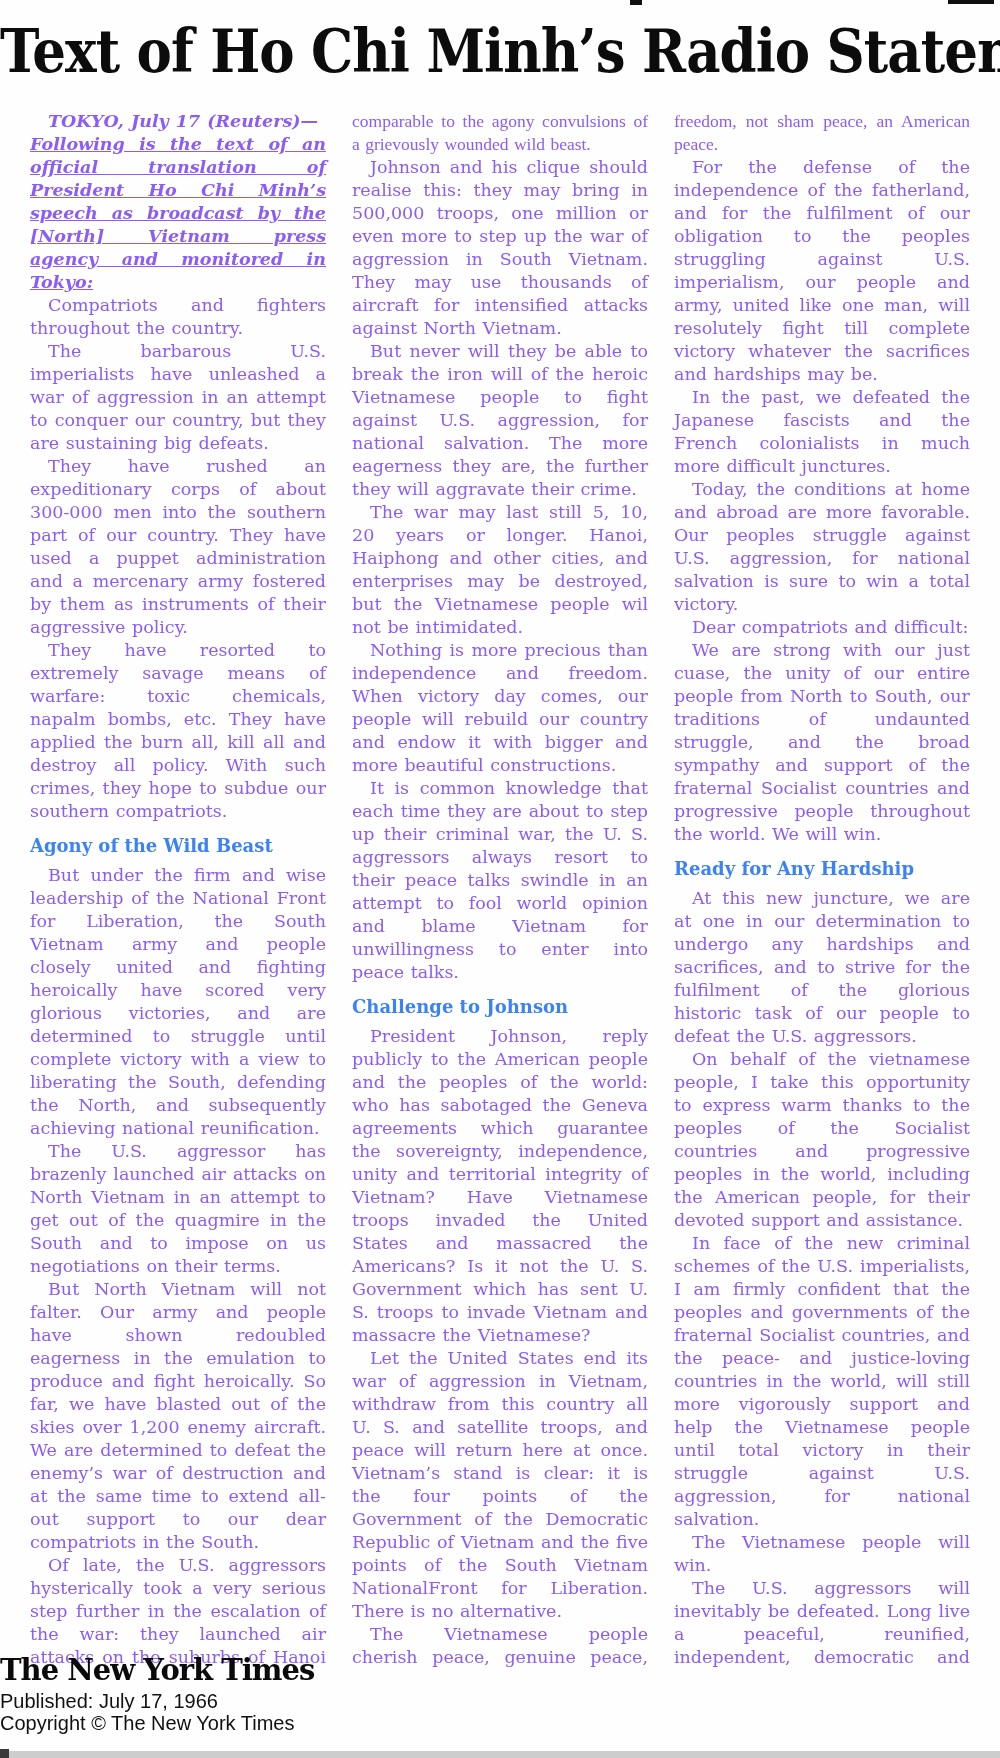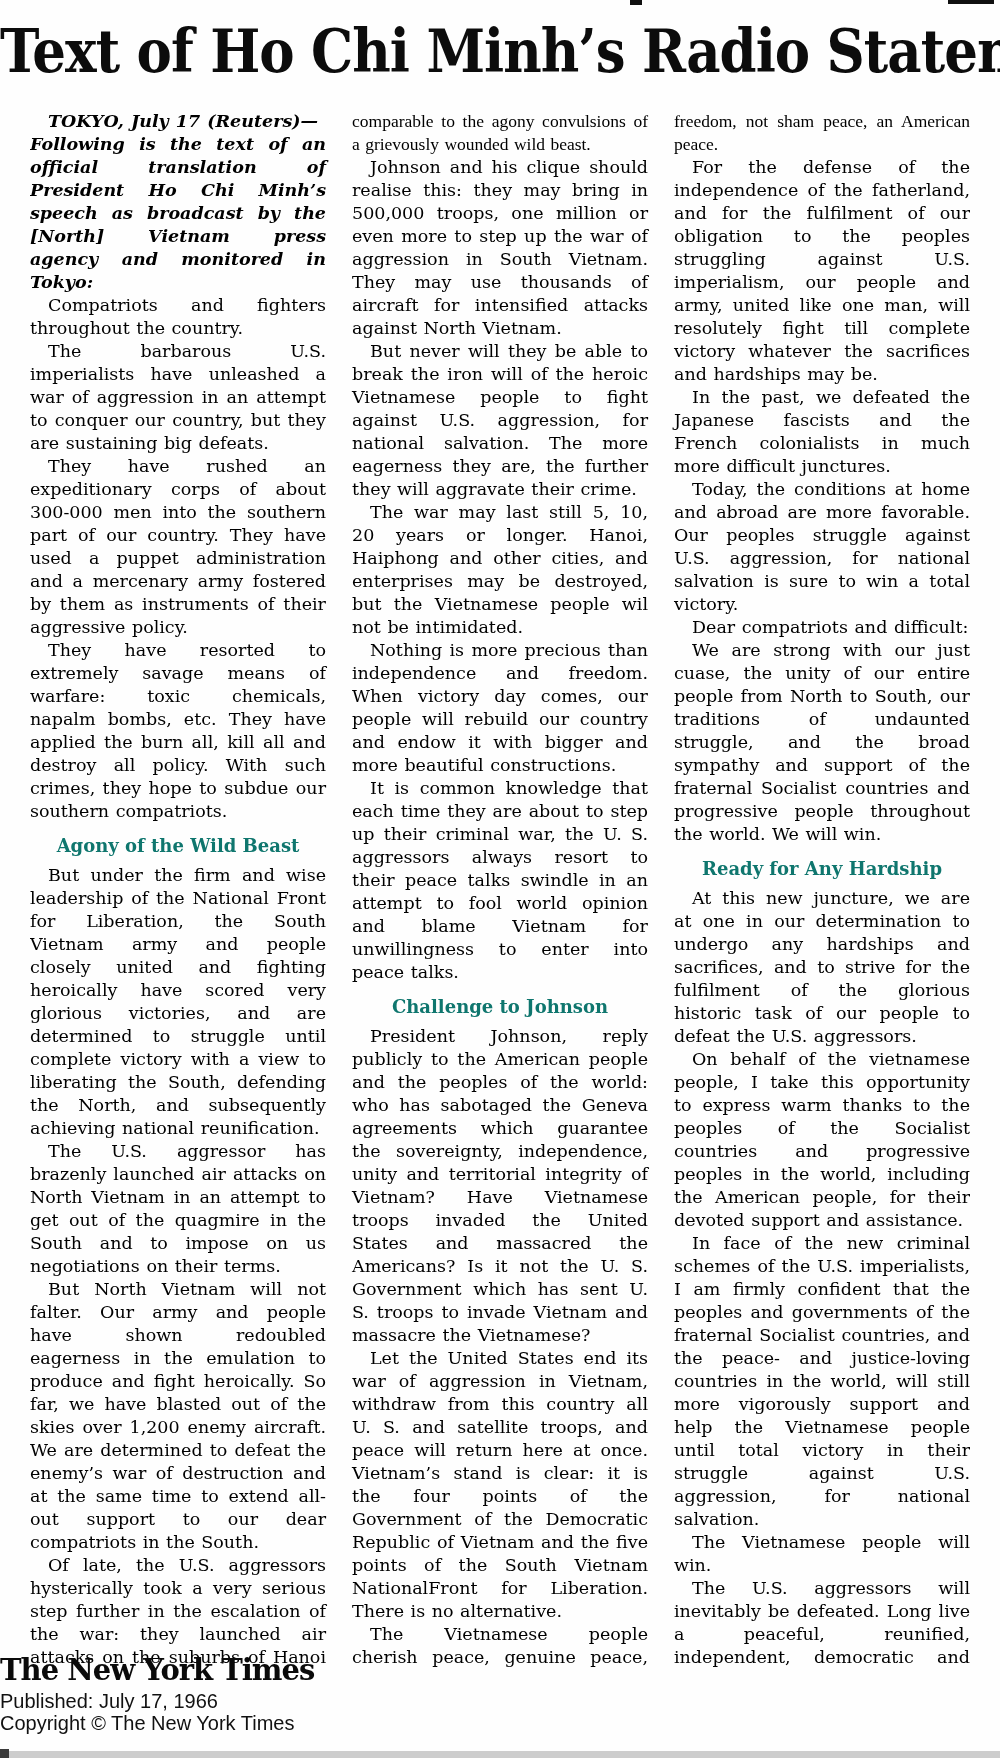--- a/index.html
+++ b/index.html
@@ -36,32 +36,32 @@
     overflow: hidden;
   }
   .column { flex: 1 1 0; min-width: 0; }
 
   .para, .dateline, .intro {
     font-size: 17.5px;
     line-height: 23px;
     text-align: justify;
     text-indent: 18px;
     word-spacing: 1px;
-    color: #000000;
+    color: #8b5cf6;
   }
   .dateline { font-weight: 700; font-style: italic; }
-  .intro { font-weight: 700; font-style: italic; text-indent: 0; }
+  .intro { font-weight: 700; font-style: italic; text-indent: 0; text-decoration: underline; }
   .cont { text-indent: 0; font-family: Liberation Serif, serif; }
   .subhead {
     font-weight: 700;
     font-size: 18px;
-    text-align: center;
+    text-align: left;
     margin: 12px 0 8px 0;
     text-indent: 0;
-    color: #0f766e;
+    color: #3b82f6;
   }
 
   
   .footer {
     position: absolute;
     left: 0; right: 0;
     bottom: 24px;
   }
   .nyt-logo {
     font-family: "DejaVu Serif", serif;

